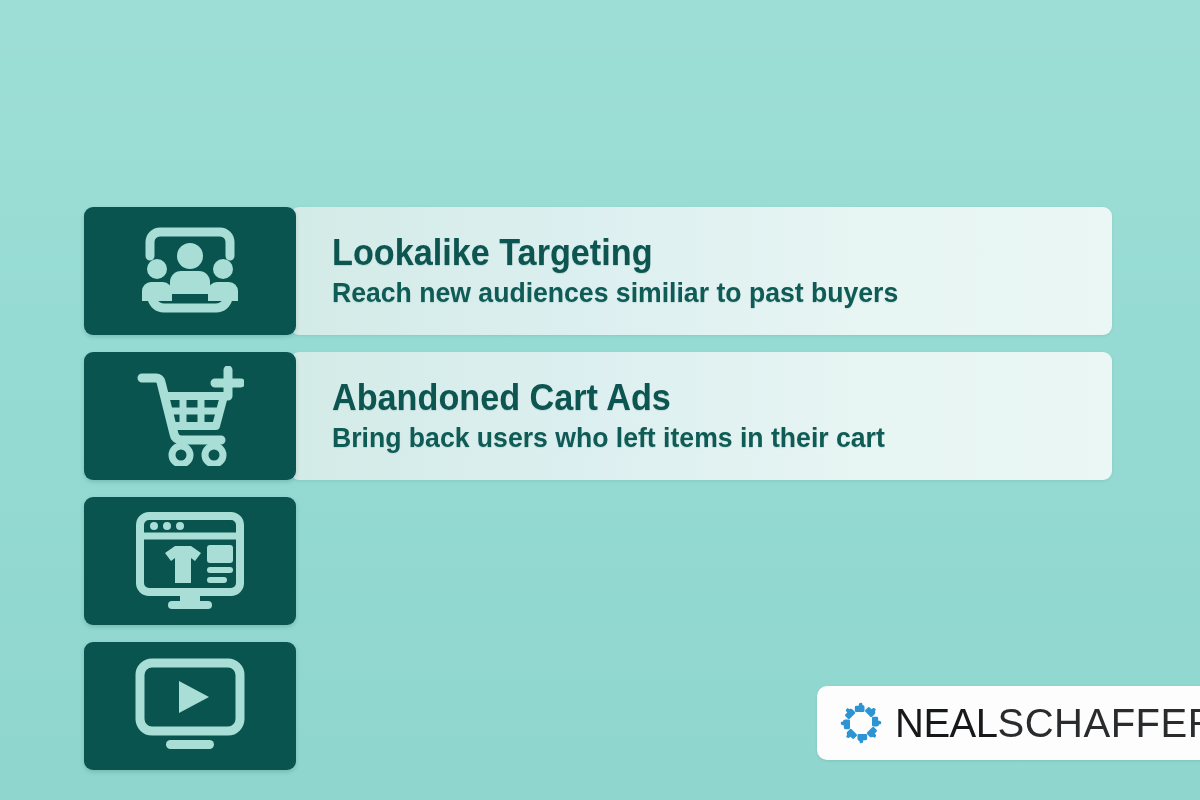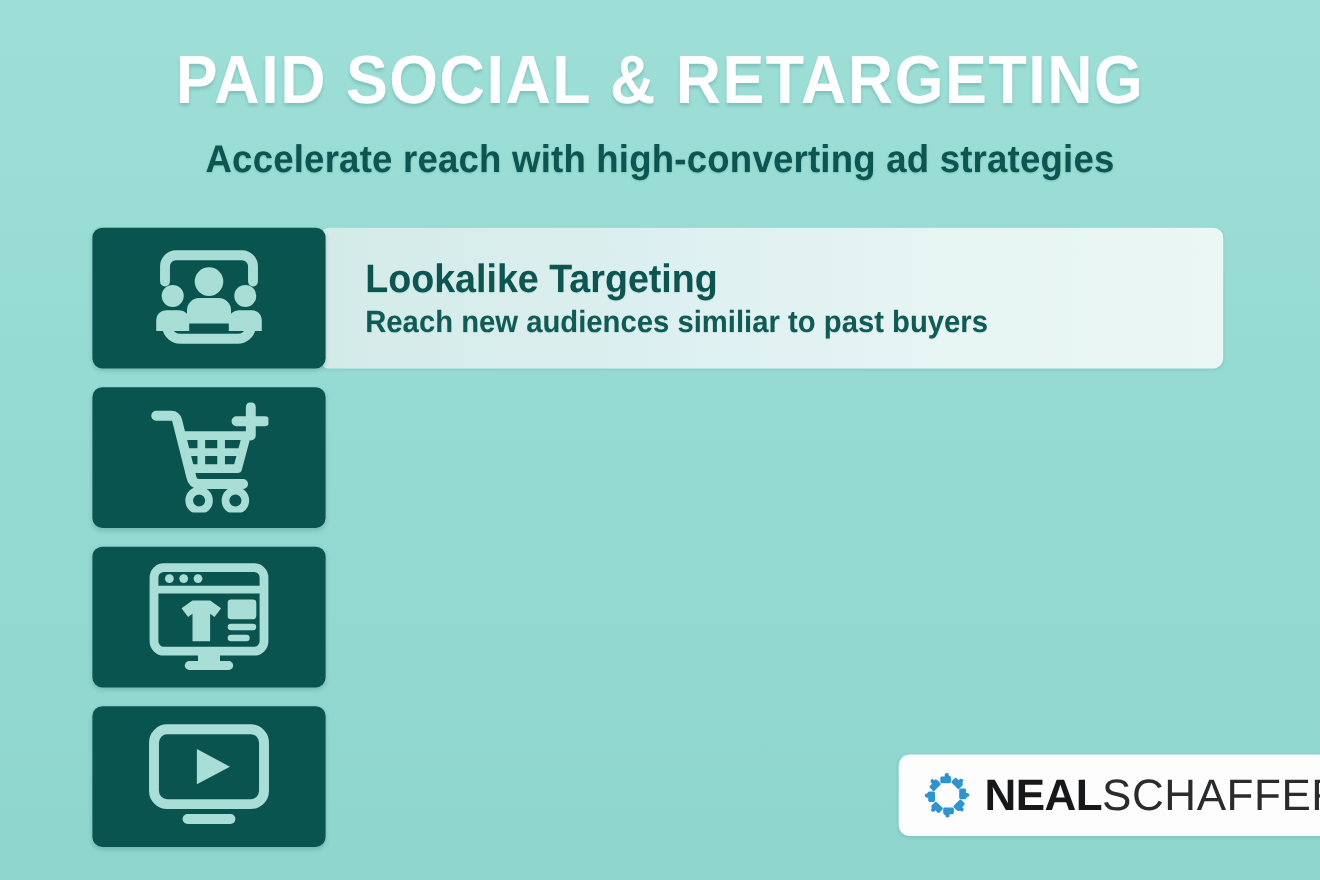--- a/index.html
+++ b/index.html
@@ -140,32 +140,28 @@
   }
   .logo-mark { flex: 0 0 auto; margin-right: 12px; }
   .logo-text {
     font-family: "Liberation Sans", sans-serif;
     font-size: 40px;
     line-height: 44px;
     white-space: nowrap;
     color: #17181a;
     letter-spacing: -0.5px;
   }
-  .logo-bold { font-weight: bold; }
+  .logo-bold { font-weight: normal; }
   .logo-light { font-weight: normal; color: #2a2b2d; letter-spacing: 0.5px; }
 </style>
 </head>
 <body>
 
 <div class="poster">
 
-  <div class="header">
-    <div class="title">PAID SOCIAL &amp; RETARGETING</div>
-    <div class="subtitle">Accelerate reach with high-converting ad strategies</div>
-  </div>
 
   <div class="rows">
 
     <div class="row">
       <div class="tile">
         <span>
           <svg class="icon-svg" width="108" height="98" viewBox="0 0 108 98" fill="none">
             <path d="M14 34 V20 a10 10 0 0 1 10-10 H84 a10 10 0 0 1 10 10 V34" stroke="#a8ded6" stroke-width="9" stroke-linecap="round" fill="none"></path>
             <path d="M16 76 a12 12 0 0 0 12 10 H80 a12 12 0 0 0 12-10" stroke="#a8ded6" stroke-width="9" stroke-linecap="round" fill="none"></path>
             <circle cx="54" cy="34" r="13" fill="#a8ded6"></circle>
@@ -190,20 +186,24 @@
             <path d="M6 12 H20 a5 5 0 0 1 5 4 L38 68 a7 7 0 0 0 7 6 H85" stroke="#a8ded6" stroke-width="9" stroke-linecap="round" stroke-linejoin="round" fill="none"></path>
             <path d="M29 30 H88 L80 60 H36" stroke="#a8ded6" stroke-width="8" stroke-linejoin="round" fill="none"></path>
             <path d="M32 45 H84" stroke="#a8ded6" stroke-width="7"></path>
             <path d="M47 31 V59" stroke="#a8ded6" stroke-width="7"></path>
             <path d="M65 31 V59" stroke="#a8ded6" stroke-width="7"></path>
             <circle cx="45" cy="89" r="9" stroke="#a8ded6" stroke-width="7" fill="none"></circle>
             <circle cx="78" cy="89" r="9" stroke="#a8ded6" stroke-width="7" fill="none"></circle>
             <path d="M92 4 V30 M79 17 H105" stroke="#a8ded6" stroke-width="9" stroke-linecap="round"></path>
           </svg>
         </span>
+      </div>
+      <div class="card card-wide">
+        <div class="row-title">Abandoned Cart Ads</div>
+        <div class="row-desc">Bring back users who left items in their cart</div>
       </div>
     </div>
 
     <div class="row">
       <div class="tile">
         <span>
           <svg class="icon-svg" width="110" height="100" viewBox="0 0 110 100" fill="none">
             <rect x="5" y="5" width="100" height="76" rx="9" stroke="#a8ded6" stroke-width="8" fill="none"></rect>
             <path d="M5 25 H105" stroke="#a8ded6" stroke-width="7"></path>
             <circle cx="19" cy="15" r="4" fill="#a8ded6"></circle>

